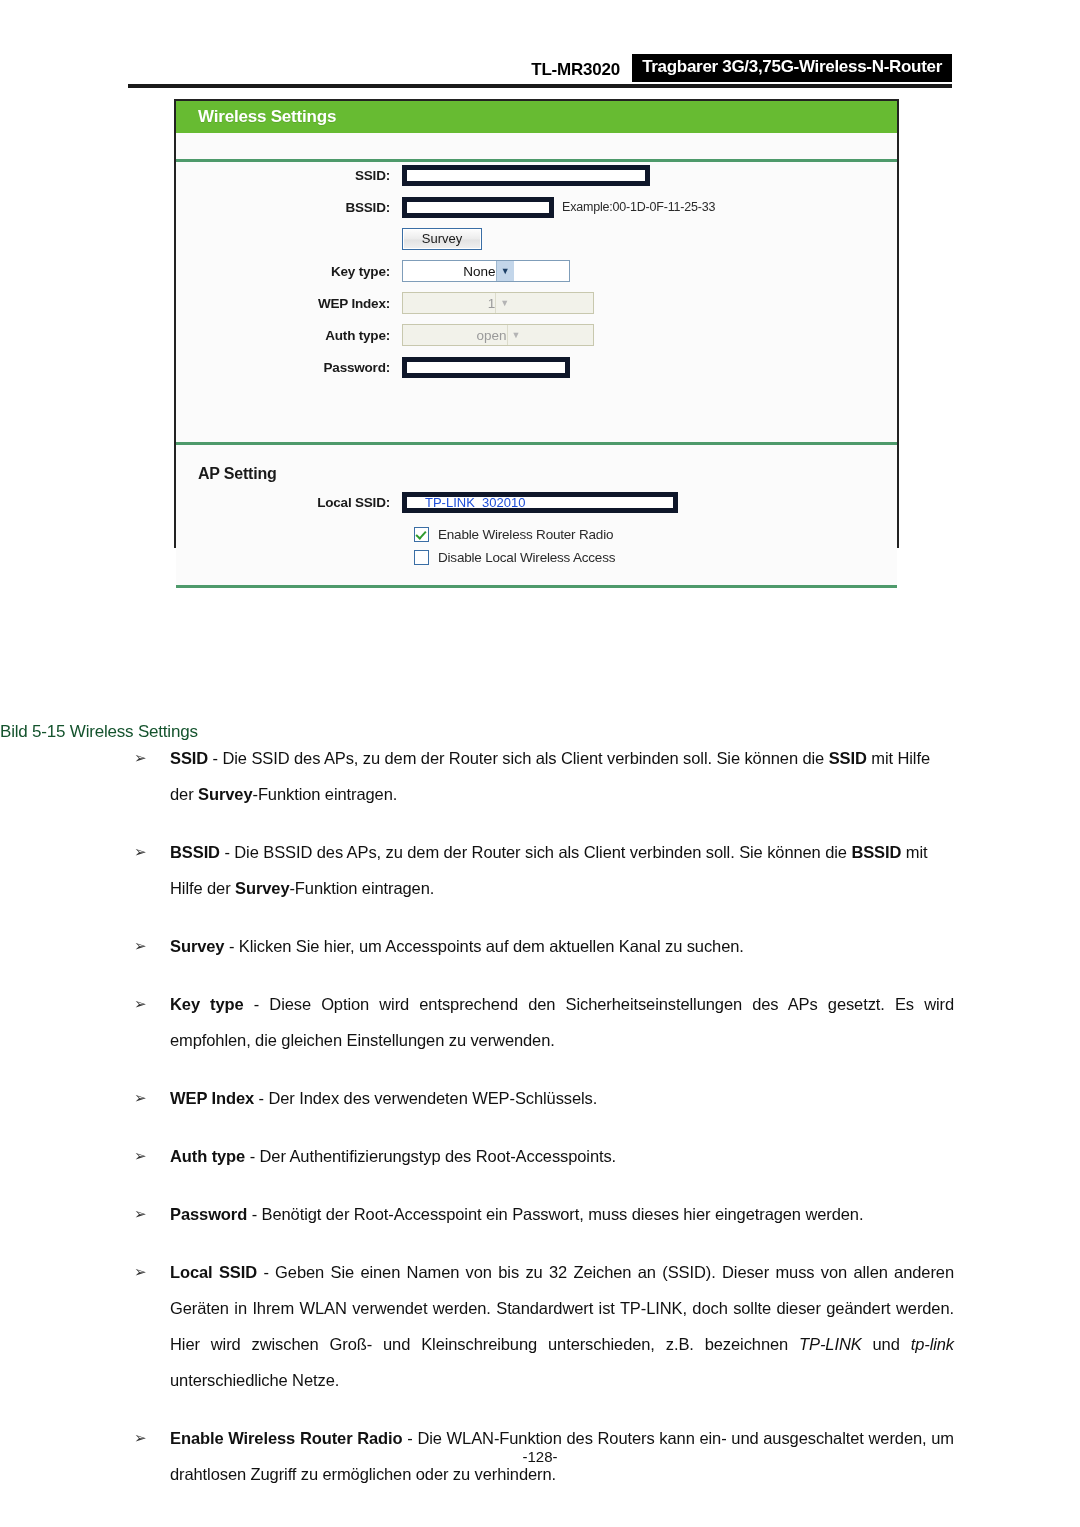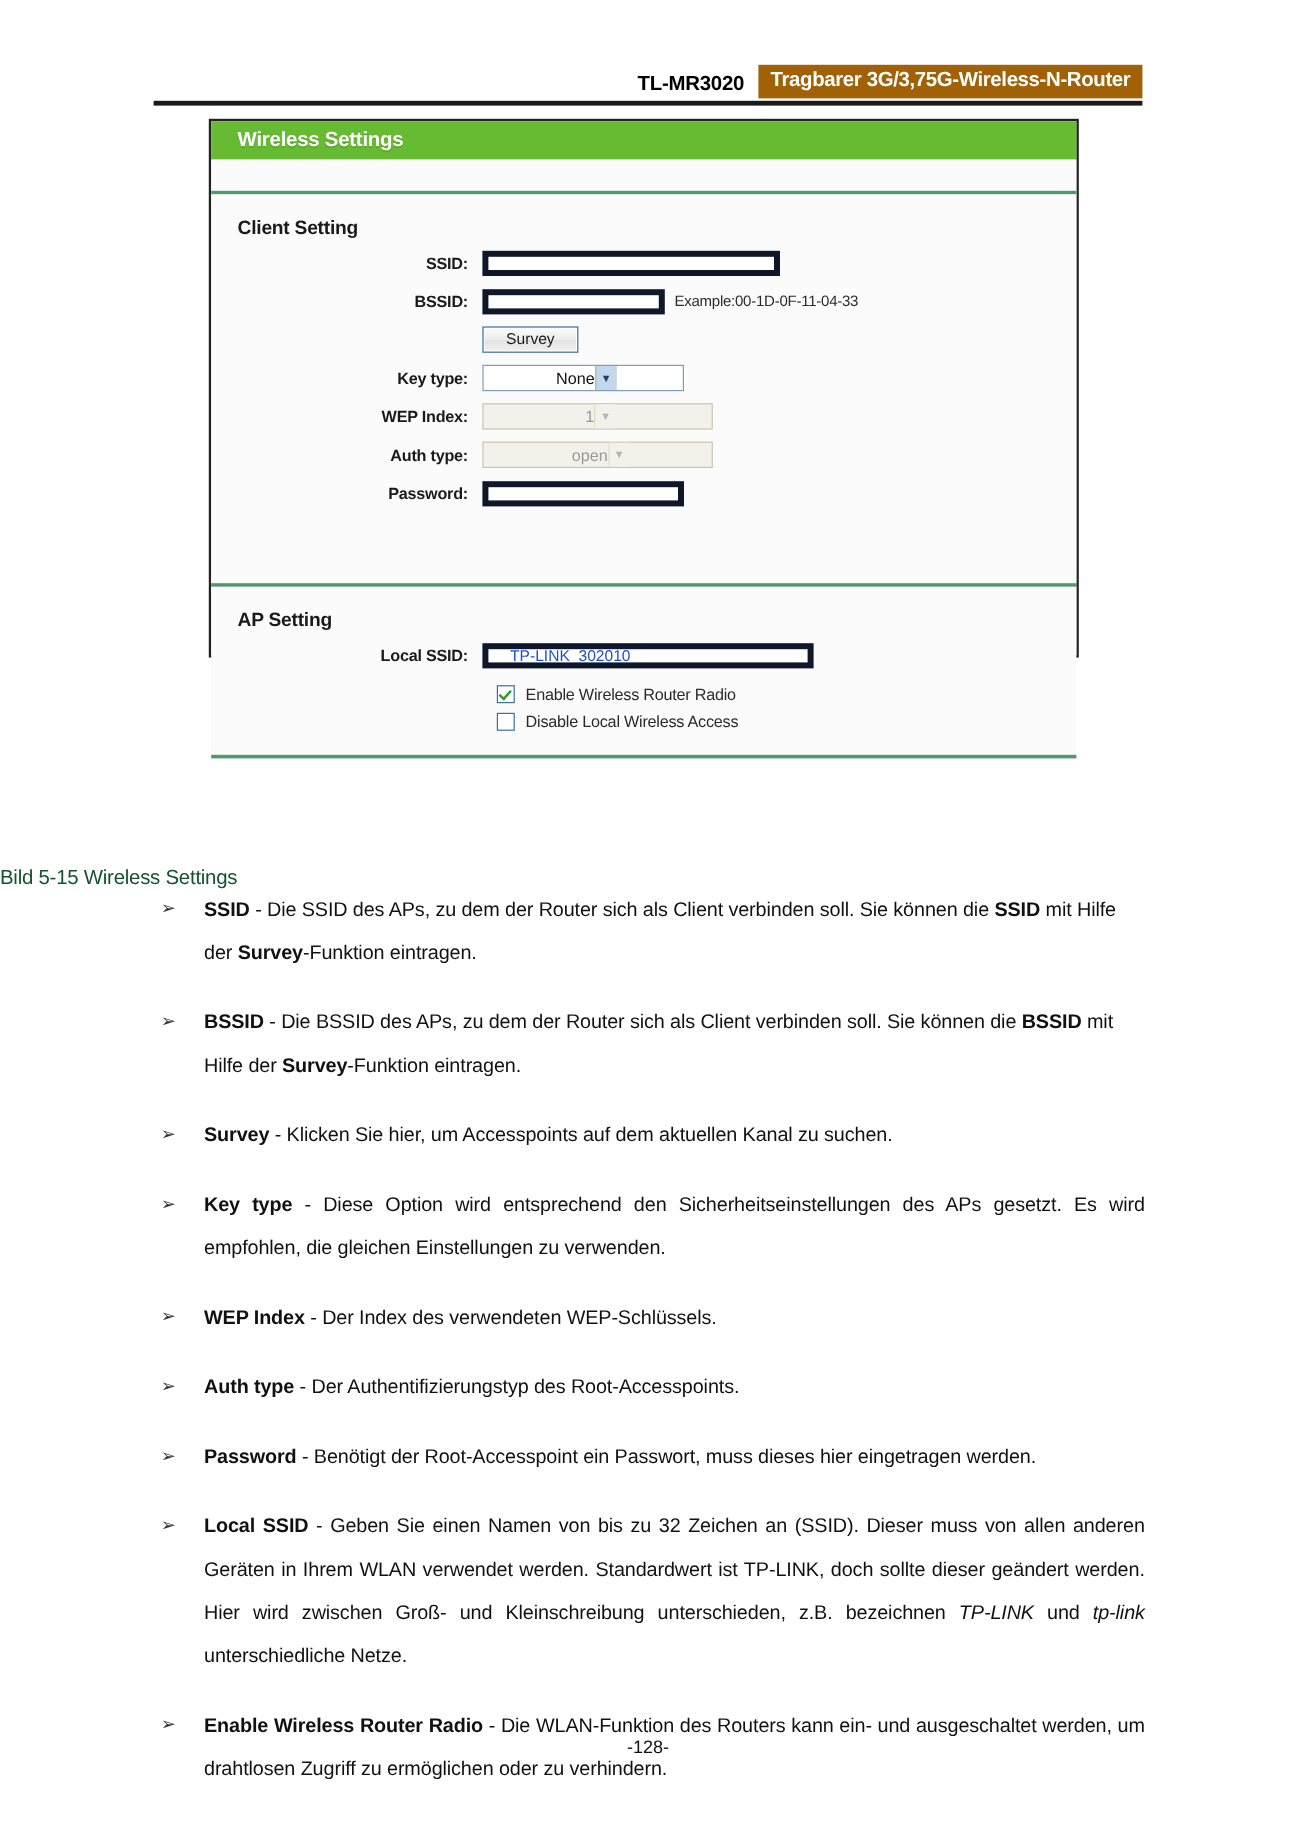--- a/index.html
+++ b/index.html
@@ -32,21 +32,21 @@
   }
   .hdr-model {
     font-size: 17px;
     font-weight: bold;
     letter-spacing: -0.2px;
     color: #000;
     padding-right: 12px;
     padding-bottom: 2px;
   }
   .hdr-title {
-    background: #a16207;
+    background: #000000;
     color: #ffffff;
     font-size: 17px;
     font-weight: bold;
     letter-spacing: -0.3px;
     padding: 4px 10px 5px 10px;
     white-space: nowrap;
     line-height: 1.1;
   }
   .hdr-rule {
     position: absolute;
@@ -309,34 +309,33 @@
 </div>
 
 <div class="panel">
 
   <div class="panel-titlebar">
     <span class="ttl">Wireless Settings</span>
   </div>
   <div class="panel-subbar"></div>
 
   <div class="section">
-    <div class="section-title">Client Setting</div>
 
     <div class="frow">
       <div class="flabel">SSID:</div>
       <div class="fctrl">
         <input class="inp inp-ssid" type="text" value="" style="">
       </div>
     </div>
 
     <div class="frow">
       <div class="flabel">BSSID:</div>
       <div class="fctrl">
         <input class="inp inp-bssid" type="text" value="" style="">
-        <span class="hint">Example:00-1D-0F-11-04-33</span>
+        <span class="hint">Example:00-1D-0F-11-25-33</span>
       </div>
     </div>
 
     <div class="frow">
       <div class="flabel"></div>
       <div class="fctrl">
         <button class="btn btn-survey">Survey</button>
       </div>
     </div>
 

